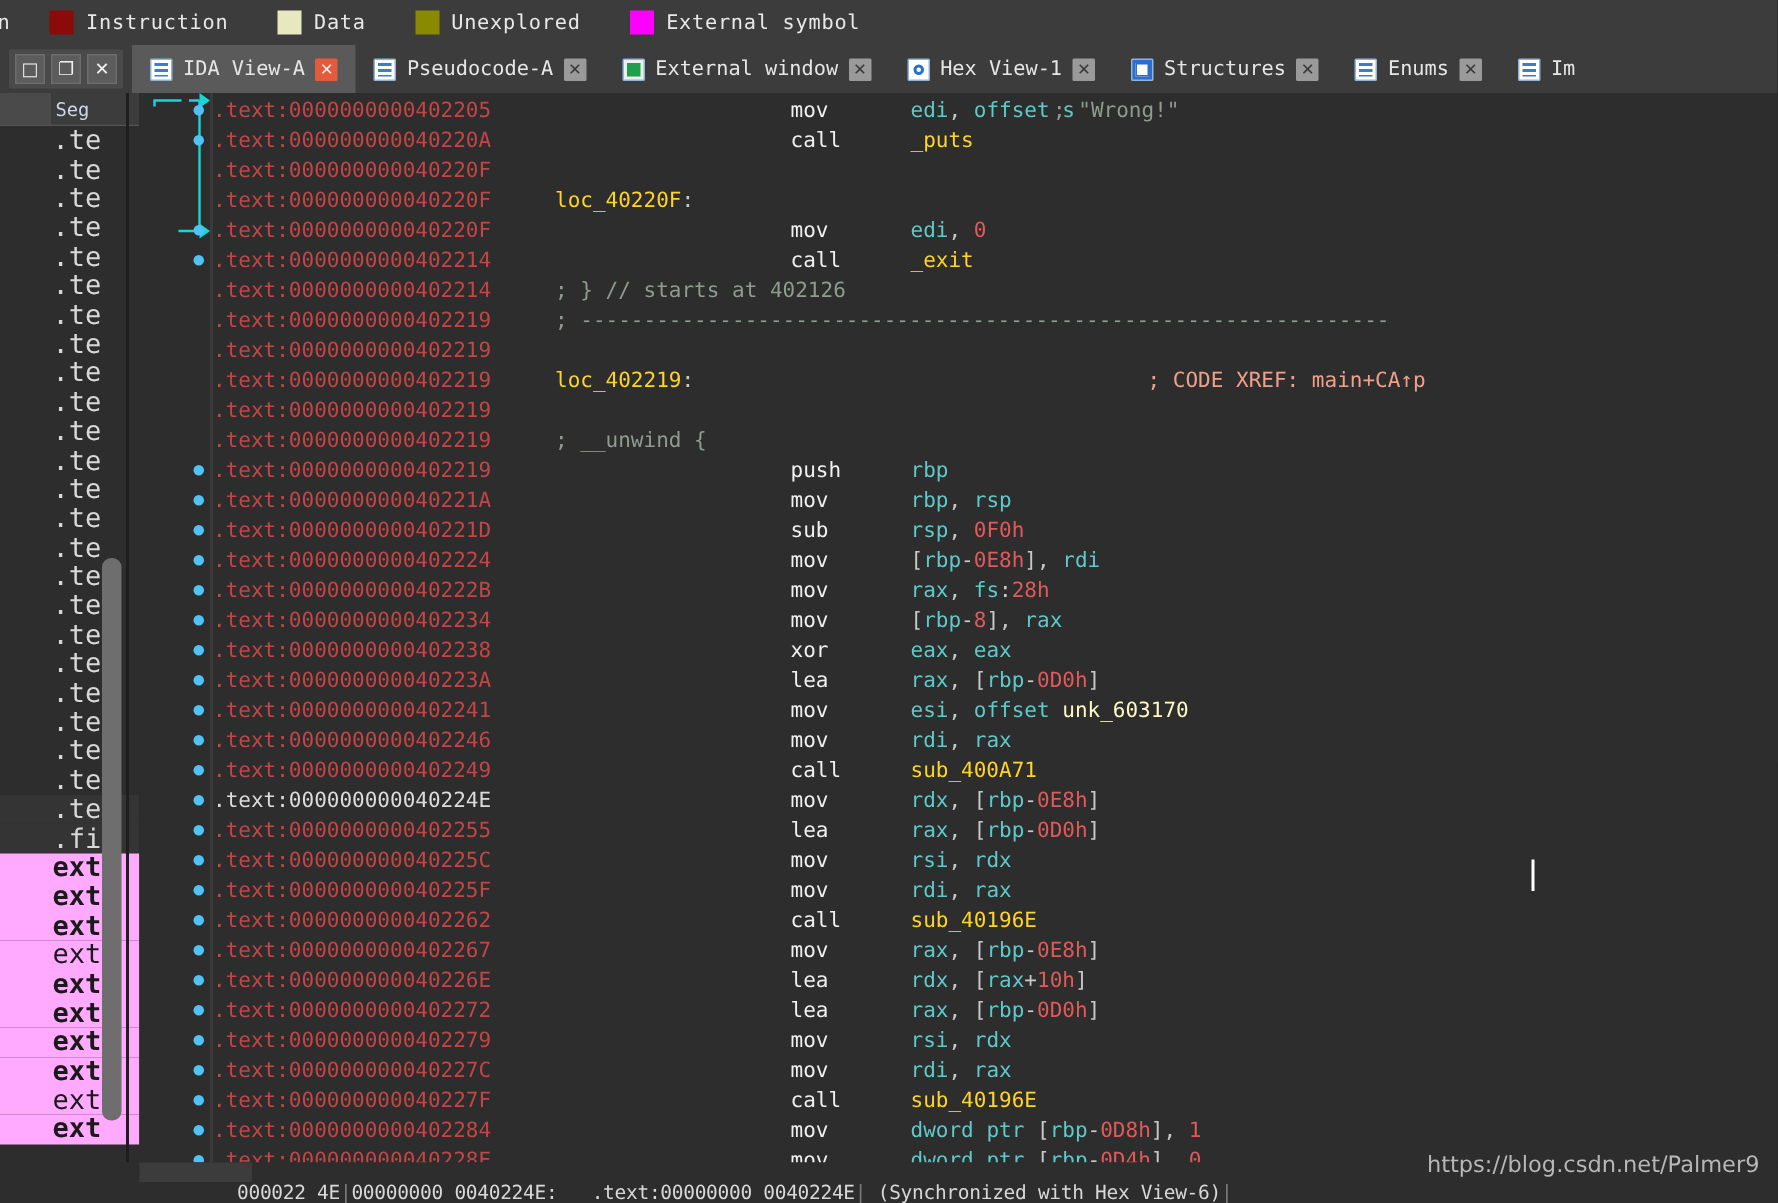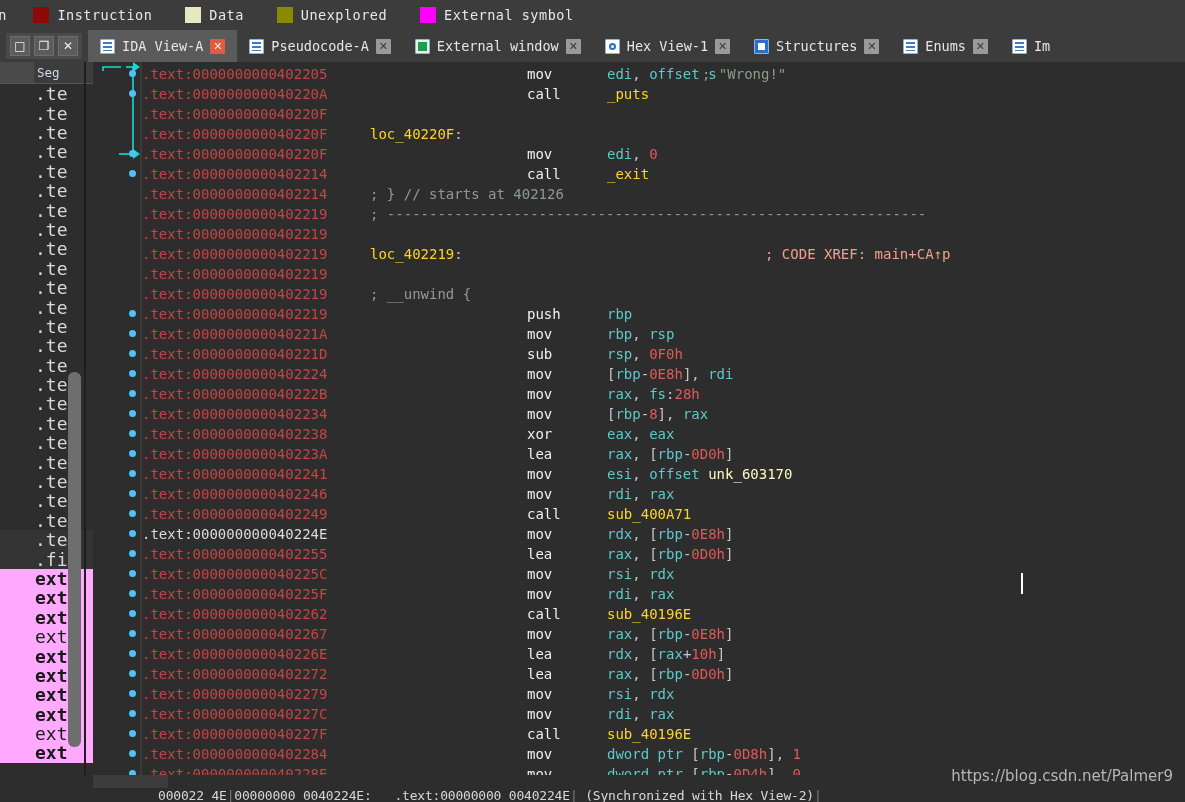--- a/index.html
+++ b/index.html
@@ -502,18 +502,18 @@
         <div class="line" style="top: 702px; left: 0px;"><span class="addr">.text:000000000040228E</span></div>
         <div class="line" style="top: 702px; left: 385px;"><span class="mnem">mov</span></div>
         <div class="line" style="top: 702px; left: 465px;"><span class="op"><span class="reg">dword</span> <span class="reg">ptr</span> [<span class="reg">rbp</span>-<span class="num">0D4h</span>], <span class="num">0</span></span></div>
       </div>
     <div class="caret"></div>
   </div>
 
   <div class="statusbar">
     <div class="status-left"></div>
     <div class="status-text">
-      <span>000022 4E</span><span class="status-sep">|</span><span>00000000 0040224E:</span>&nbsp;&nbsp;&nbsp;<span>.text:00000000 0040224E</span><span class="status-sep">|</span>&nbsp;<span>(Synchronized with Hex View-2)</span><span class="status-sep">|</span>
+      <span>000022 4E</span><span class="status-sep">|</span><span>00000000 0040224E:</span>&nbsp;&nbsp;&nbsp;<span>.text:00000000 0040224E</span><span class="status-sep">|</span>&nbsp;<span>(Synchronized with Hex View-6)</span><span class="status-sep">|</span>
     </div>
   </div>
 
   <div class="watermark">https://blog.csdn.net/Palmer9</div>
 </div>
 
 </body></html>

